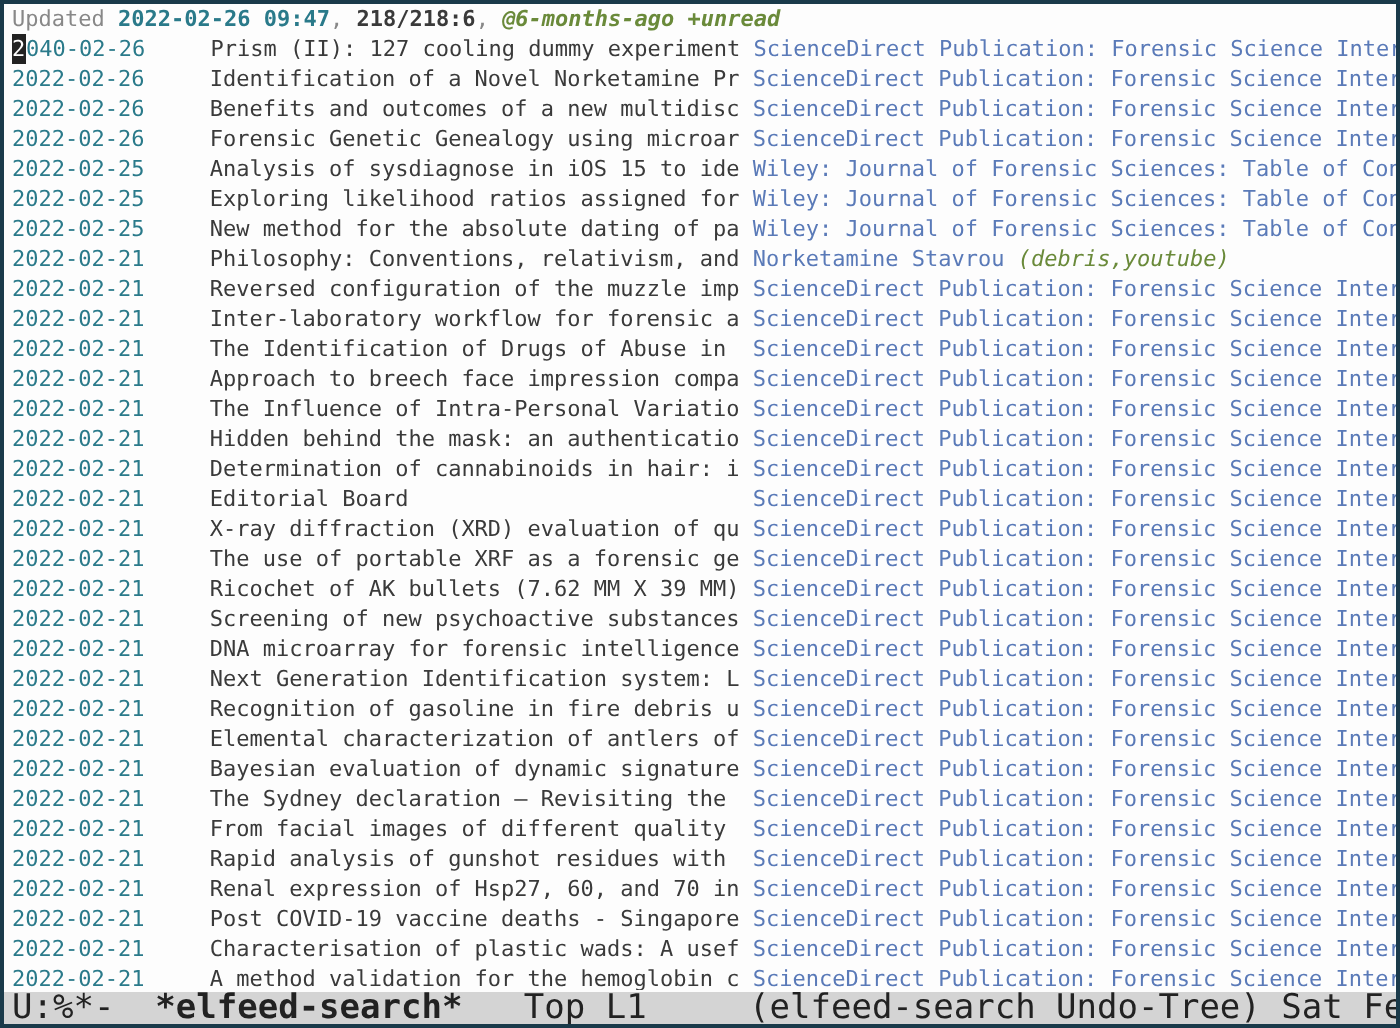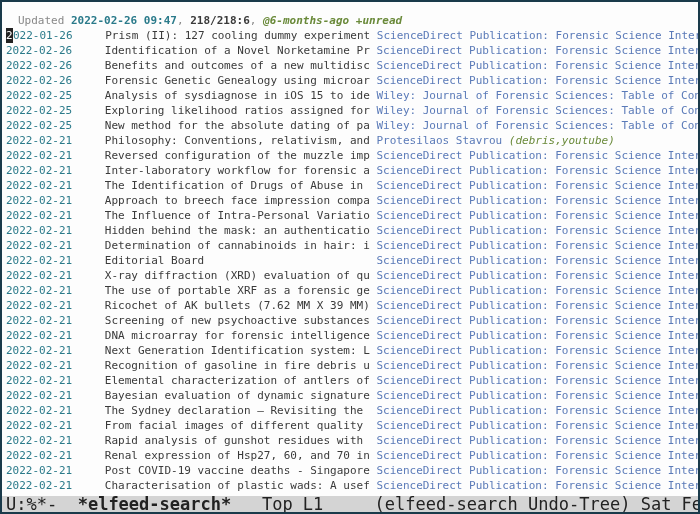--- a/index.html
+++ b/index.html
@@ -11,25 +11,24 @@
     color: #3a3a3a;
     overflow: hidden;
   }
   .frame {
     width: 700px; height: 514px;
     border: 2px solid #1a3a4a;
     position: relative;
     background: #fdfdfd;
   }
   .header {
-    padding: 1px 16px;
+    padding: 1px 4px;
     background: #fdfdfd;
     white-space: nowrap;
     overflow: hidden;
-    margin-top: 11px;
   }
   .entries {
     height: calc(100% - 16px - 16px);
     overflow: hidden;
   }
   .entry {
     padding: 0 4px;
     white-space: nowrap;
     overflow: hidden;
     line-height: 15px;
@@ -64,28 +63,28 @@
 </head>
 <body>
 
 <div class="frame">
 
   <div class="header">
     <span class="dim">Updated </span><span class="date bold">2022-02-26 09:47</span><span class="dim">, </span><span class="bold">218/218:6</span><span class="dim">, </span><span class="tag bold">@6-months-ago +unread</span>
   </div>
 
   <div class="entries" id="entries">
-      <div class="entry"><span class="cursor-block">2</span><span class="date">022-01-26</span> <span class="title">Prism&nbsp;(II):&nbsp;127&nbsp;cooling&nbsp;dummy&nbsp;experiment&nbsp;</span><span class="feed">ScienceDirect Publication: Forensic Science Internats</span></div>
+      <div class="entry"><span class="cursor-block">2</span><span class="date">040-02-26</span> <span class="title">Prism&nbsp;(II):&nbsp;127&nbsp;cooling&nbsp;dummy&nbsp;experiment&nbsp;</span><span class="feed">ScienceDirect Publication: Forensic Science Internats</span></div>
       <div class="entry"><span class="date">2022-02-26</span> <span class="title">Identification&nbsp;of&nbsp;a&nbsp;Novel&nbsp;Norketamine&nbsp;Pr&nbsp;</span><span class="feed">ScienceDirect Publication: Forensic Science Internats</span></div>
       <div class="entry"><span class="date">2022-02-26</span> <span class="title">Benefits&nbsp;and&nbsp;outcomes&nbsp;of&nbsp;a&nbsp;new&nbsp;multidisc&nbsp;</span><span class="feed">ScienceDirect Publication: Forensic Science Internats</span></div>
       <div class="entry"><span class="date">2022-02-26</span> <span class="title">Forensic&nbsp;Genetic&nbsp;Genealogy&nbsp;using&nbsp;microar&nbsp;</span><span class="feed">ScienceDirect Publication: Forensic Science Internats</span></div>
       <div class="entry"><span class="date">2022-02-25</span> <span class="title">Analysis&nbsp;of&nbsp;sysdiagnose&nbsp;in&nbsp;iOS&nbsp;15&nbsp;to&nbsp;ide&nbsp;</span><span class="feed">Wiley: Journal of Forensic Sciences: Table of Contens</span></div>
       <div class="entry"><span class="date">2022-02-25</span> <span class="title">Exploring&nbsp;likelihood&nbsp;ratios&nbsp;assigned&nbsp;for&nbsp;</span><span class="feed">Wiley: Journal of Forensic Sciences: Table of Contens</span></div>
       <div class="entry"><span class="date">2022-02-25</span> <span class="title">New&nbsp;method&nbsp;for&nbsp;the&nbsp;absolute&nbsp;dating&nbsp;of&nbsp;pa&nbsp;</span><span class="feed">Wiley: Journal of Forensic Sciences: Table of Contens</span></div>
-      <div class="entry"><span class="date">2022-02-21</span> <span class="title">Philosophy:&nbsp;Conventions,&nbsp;relativism,&nbsp;and&nbsp;</span><span class="feed">Protesilaos Stavrou</span><span class="tag"> (debris,youtube)</span></div>
+      <div class="entry"><span class="date">2022-02-21</span> <span class="title">Philosophy:&nbsp;Conventions,&nbsp;relativism,&nbsp;and&nbsp;</span><span class="feed">Norketamine Stavrou</span><span class="tag"> (debris,youtube)</span></div>
       <div class="entry"><span class="date">2022-02-21</span> <span class="title">Reversed&nbsp;configuration&nbsp;of&nbsp;the&nbsp;muzzle&nbsp;imp&nbsp;</span><span class="feed">ScienceDirect Publication: Forensic Science Internats</span></div>
       <div class="entry"><span class="date">2022-02-21</span> <span class="title">Inter-laboratory&nbsp;workflow&nbsp;for&nbsp;forensic&nbsp;a&nbsp;</span><span class="feed">ScienceDirect Publication: Forensic Science Internats</span></div>
       <div class="entry"><span class="date">2022-02-21</span> <span class="title">The&nbsp;Identification&nbsp;of&nbsp;Drugs&nbsp;of&nbsp;Abuse&nbsp;in&nbsp;&nbsp;</span><span class="feed">ScienceDirect Publication: Forensic Science Internats</span></div>
       <div class="entry"><span class="date">2022-02-21</span> <span class="title">Approach&nbsp;to&nbsp;breech&nbsp;face&nbsp;impression&nbsp;compa&nbsp;</span><span class="feed">ScienceDirect Publication: Forensic Science Internats</span></div>
       <div class="entry"><span class="date">2022-02-21</span> <span class="title">The&nbsp;Influence&nbsp;of&nbsp;Intra-Personal&nbsp;Variatio&nbsp;</span><span class="feed">ScienceDirect Publication: Forensic Science Internats</span></div>
       <div class="entry"><span class="date">2022-02-21</span> <span class="title">Hidden&nbsp;behind&nbsp;the&nbsp;mask:&nbsp;an&nbsp;authenticatio&nbsp;</span><span class="feed">ScienceDirect Publication: Forensic Science Internats</span></div>
       <div class="entry"><span class="date">2022-02-21</span> <span class="title">Determination&nbsp;of&nbsp;cannabinoids&nbsp;in&nbsp;hair:&nbsp;i&nbsp;</span><span class="feed">ScienceDirect Publication: Forensic Science Internats</span></div>
       <div class="entry"><span class="date">2022-02-21</span> <span class="title">Editorial&nbsp;Board&nbsp;&nbsp;&nbsp;&nbsp;&nbsp;&nbsp;&nbsp;&nbsp;&nbsp;&nbsp;&nbsp;&nbsp;&nbsp;&nbsp;&nbsp;&nbsp;&nbsp;&nbsp;&nbsp;&nbsp;&nbsp;&nbsp;&nbsp;&nbsp;&nbsp;&nbsp;</span><span class="feed">ScienceDirect Publication: Forensic Science Internats</span></div>
       <div class="entry"><span class="date">2022-02-21</span> <span class="title">X-ray&nbsp;diffraction&nbsp;(XRD)&nbsp;evaluation&nbsp;of&nbsp;qu&nbsp;</span><span class="feed">ScienceDirect Publication: Forensic Science Internats</span></div>
       <div class="entry"><span class="date">2022-02-21</span> <span class="title">The&nbsp;use&nbsp;of&nbsp;portable&nbsp;XRF&nbsp;as&nbsp;a&nbsp;forensic&nbsp;ge&nbsp;</span><span class="feed">ScienceDirect Publication: Forensic Science Internats</span></div>

